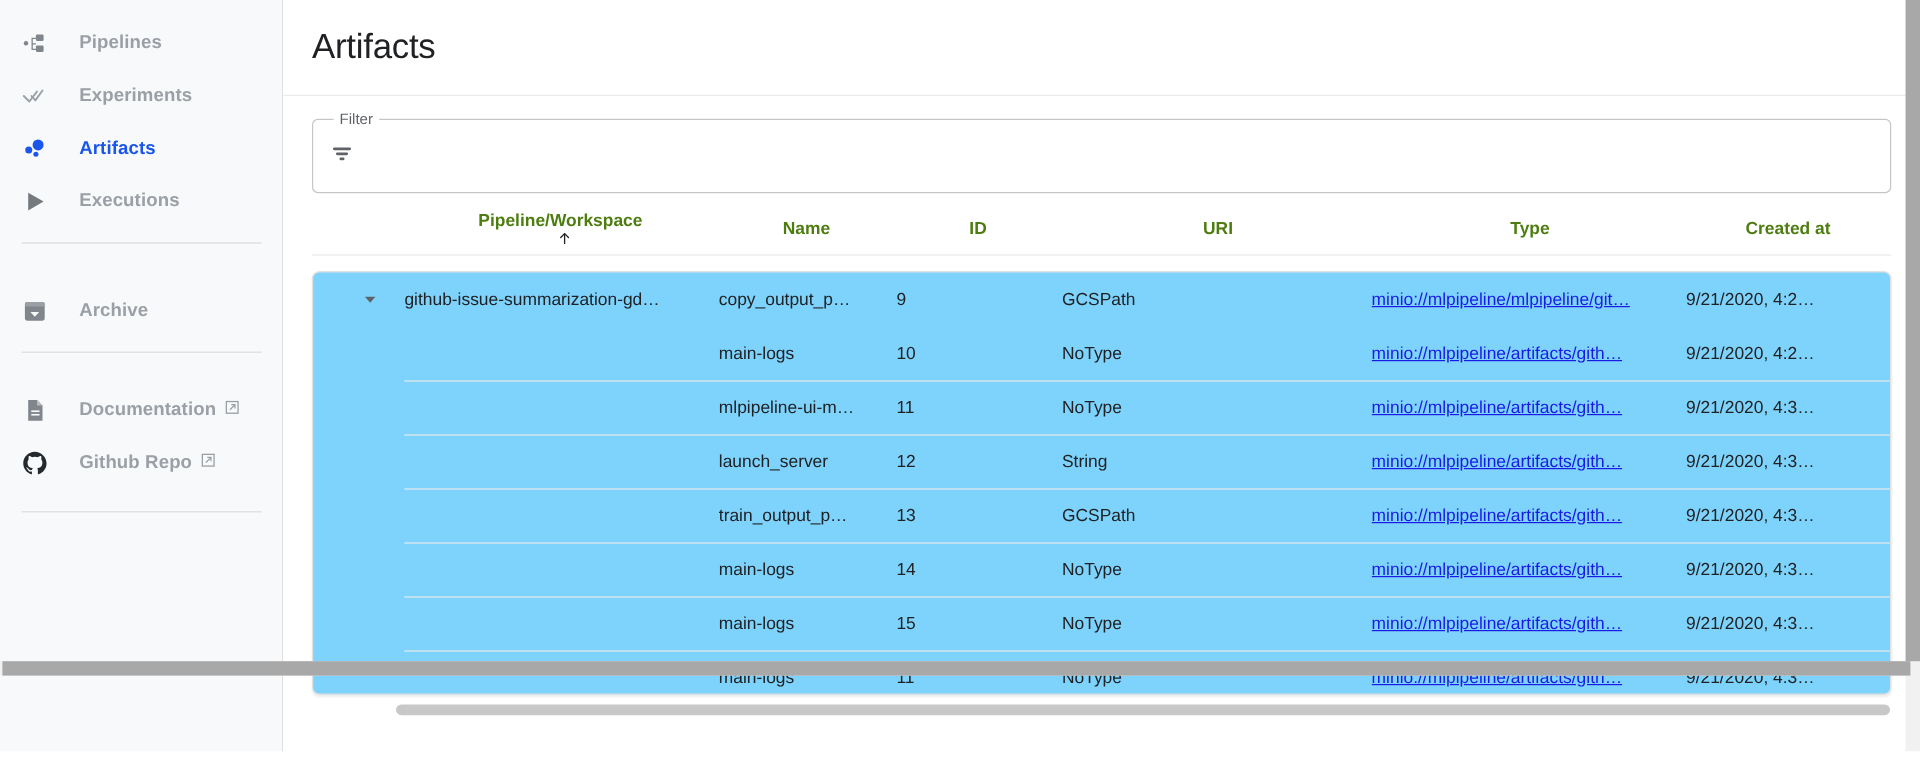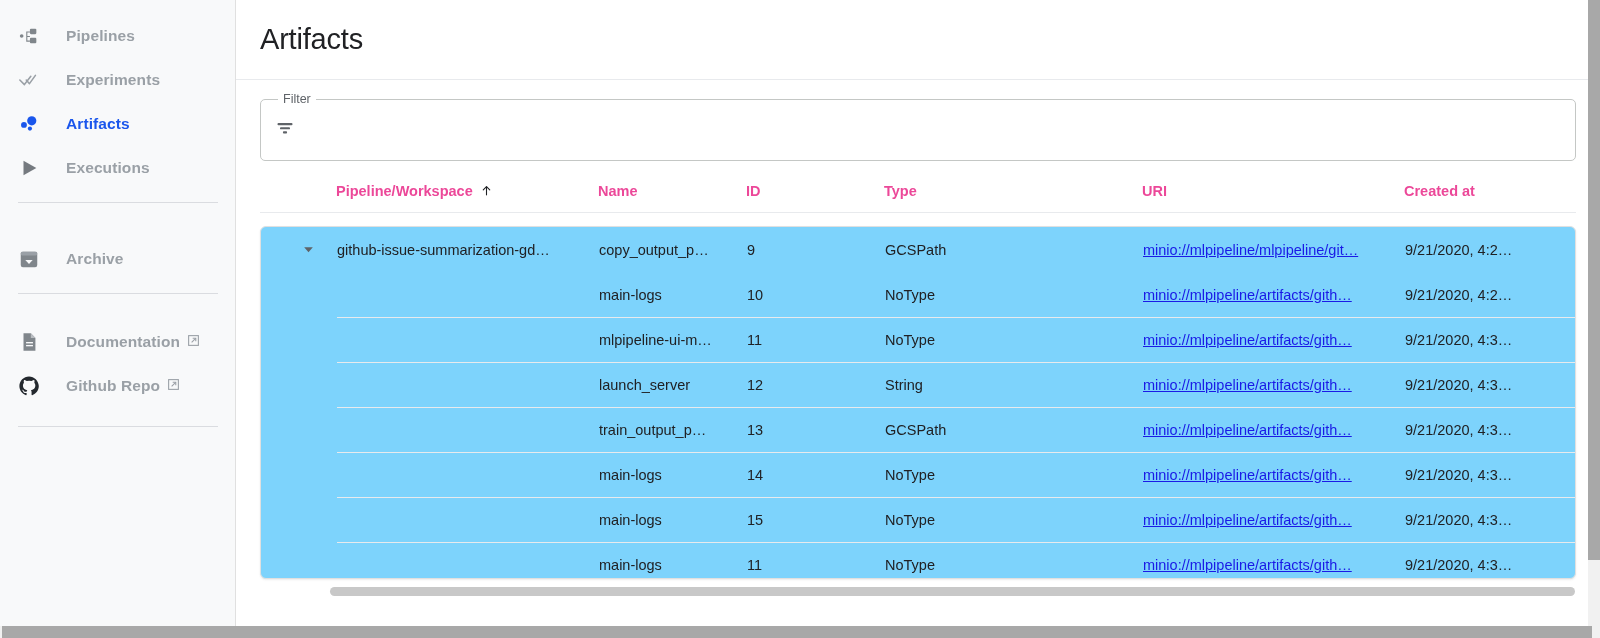--- a/index.html
+++ b/index.html
@@ -5,21 +5,21 @@
   * { box-sizing: border-box; }
   html, body {
     margin: 0; padding: 0;
     width: 1600px; height: 638px;
     overflow: hidden;
     font-family: "Liberation Sans", sans-serif;
     background: #ffffff;
   }
   #app {
     position: relative;
-    width: 1600px; height: 638px;
+    width: 1600px; height: 563px;
     display: flex;
     background: #fff;
   }
 
   
   .sidebar {
     width: 236px;
     flex: 0 0 236px;
     background: #f8f9fa;
     border-right: 1px solid #e0e0e0;
@@ -136,24 +136,25 @@
   .thead {
     display: flex;
     align-items: center;
     height: 44px;
     border-bottom: 1px solid #e8eaed;
     margin-top: 8px;
   }
   .th {
     font-size: 14.5px;
     font-weight: 700;
-    color: #ec4899;
+    color: #4d7c0f;
     display: flex;
     align-items: center;
     white-space: nowrap;
+    flex-direction: column;
   }
   .sort-arrow {
     margin-left: 7px;
     display: inline-flex;
     align-items: center;
   }
 
   .col-exp   { flex: 0 0 76px; }
   .col-pipe  { flex: 0 0 262px; }
   .col-name  { flex: 0 0 148px; }
@@ -395,25 +396,25 @@
               <polyline points="6,11 12,5 18,11"></polyline>
             </svg>
           </span>
         </div>
         <div class="th col-name">
           <span>Name</span>
         </div>
         <div class="th col-id">
           <span>ID</span>
         </div>
+        <div class="th col-uri">
+          <span>URI</span>
+        </div>
         <div class="th col-type">
           <span>Type</span>
-        </div>
-        <div class="th col-uri">
-          <span>URI</span>
         </div>
         <div class="th col-date">
           <span>Created at</span>
         </div>
       </div>
 
       <div class="group-card">
 
         <div class="trow">
           <div class="col-exp cell">

